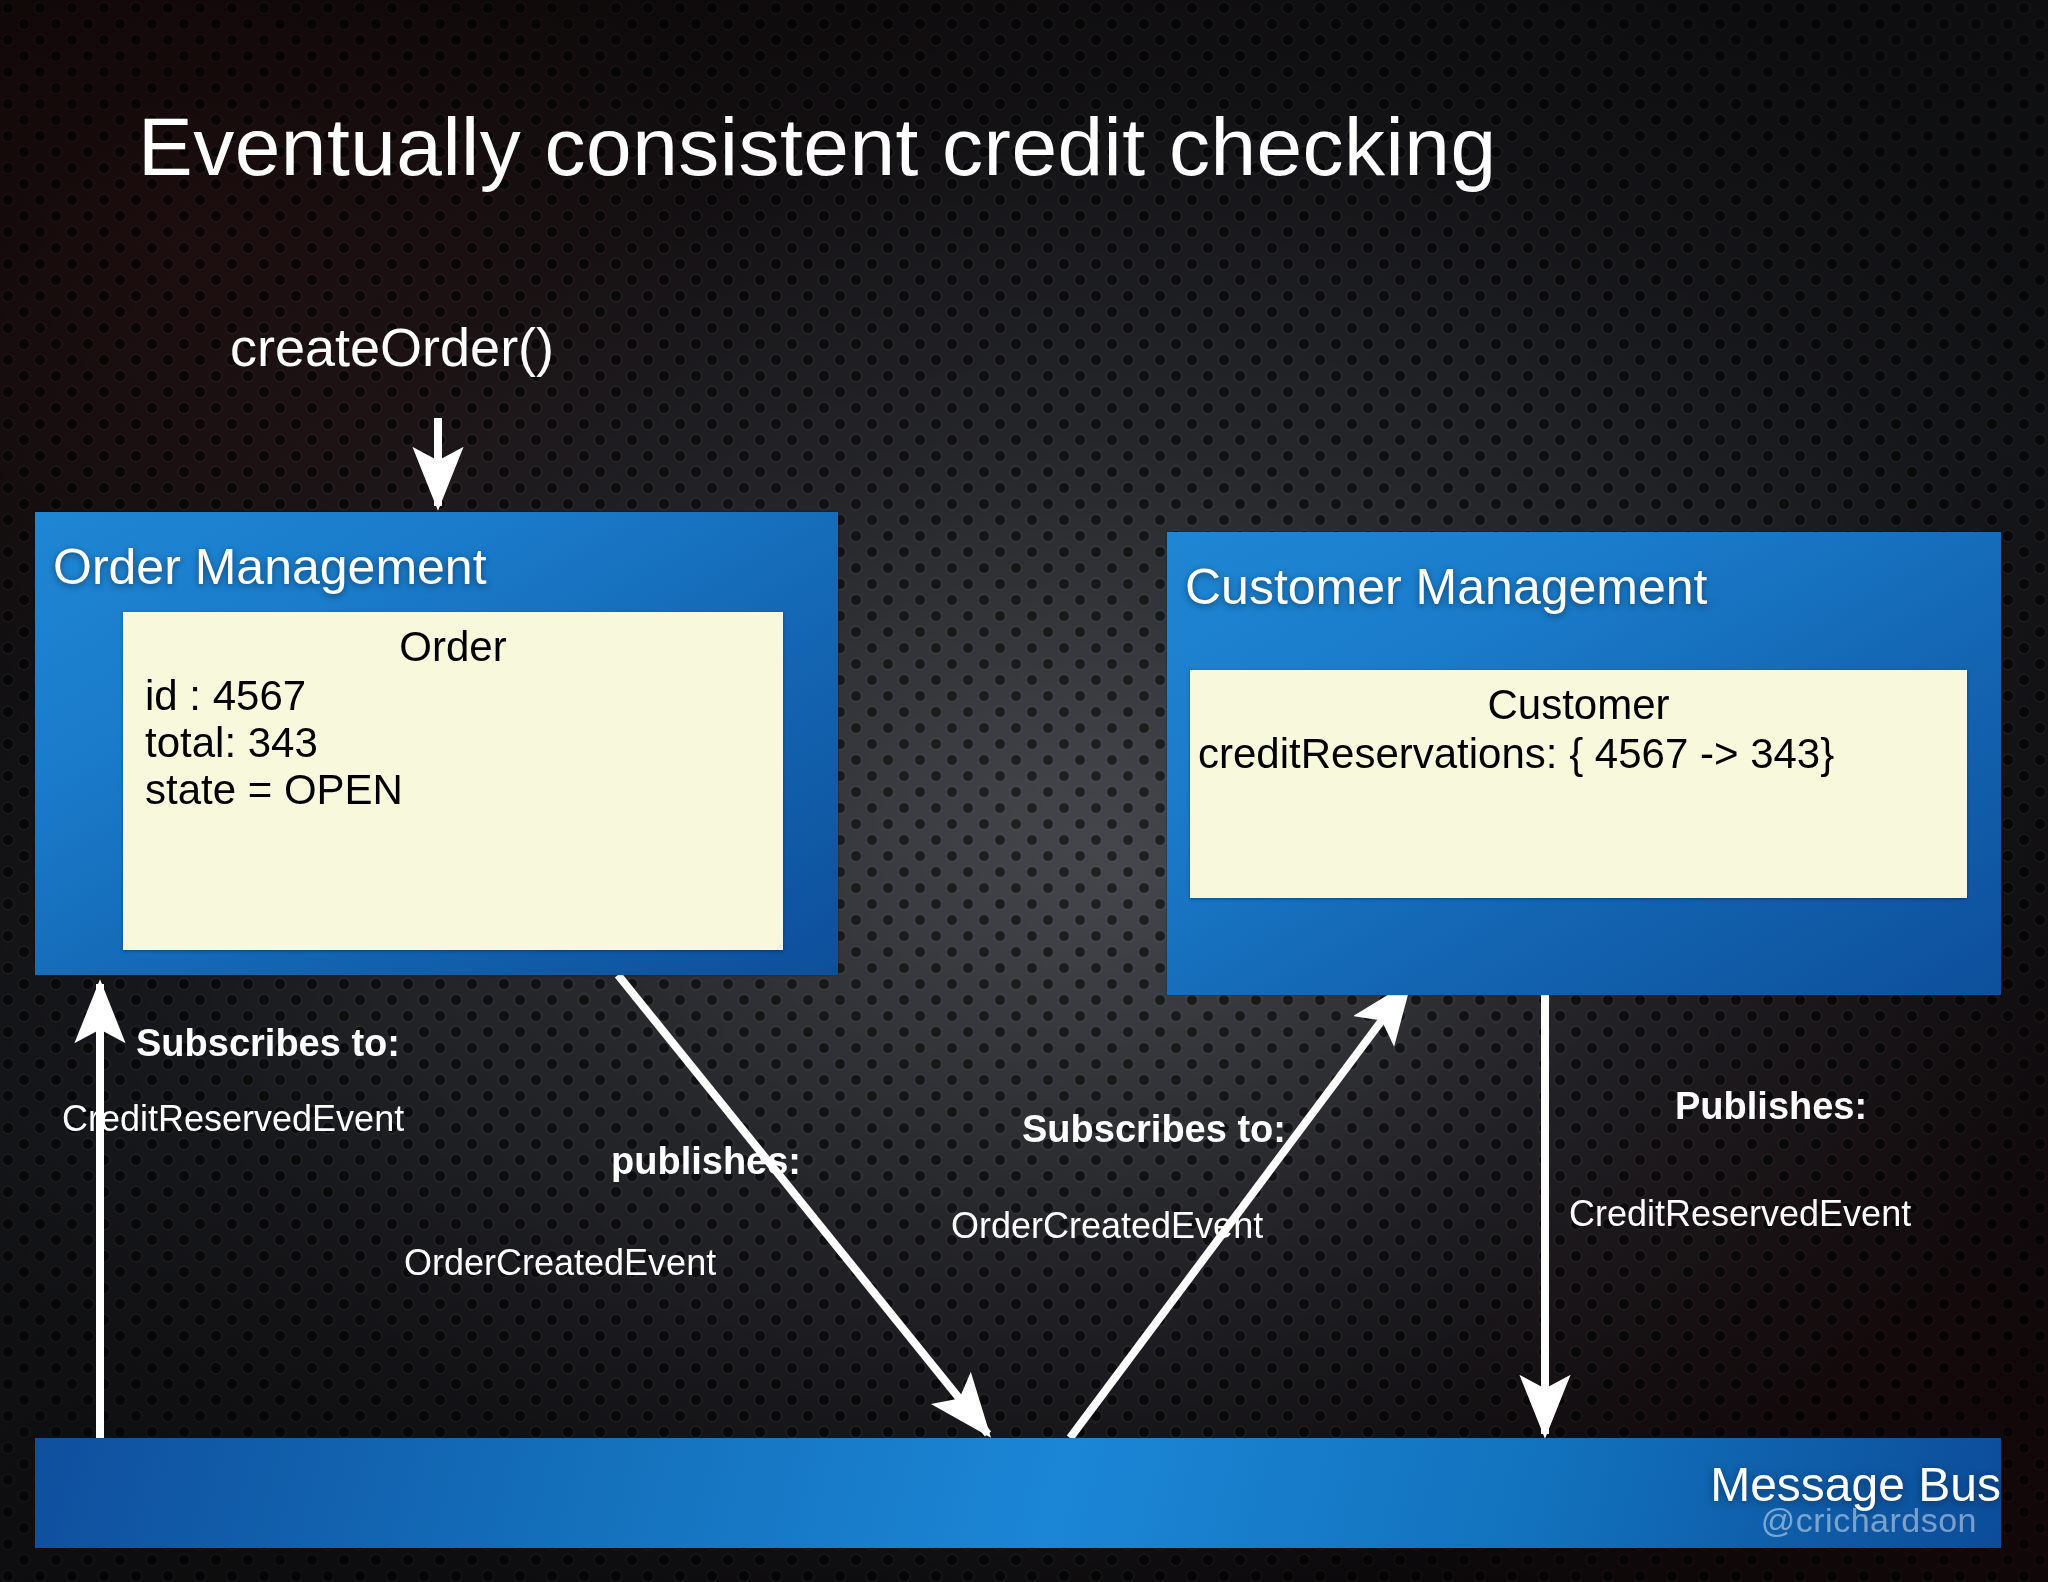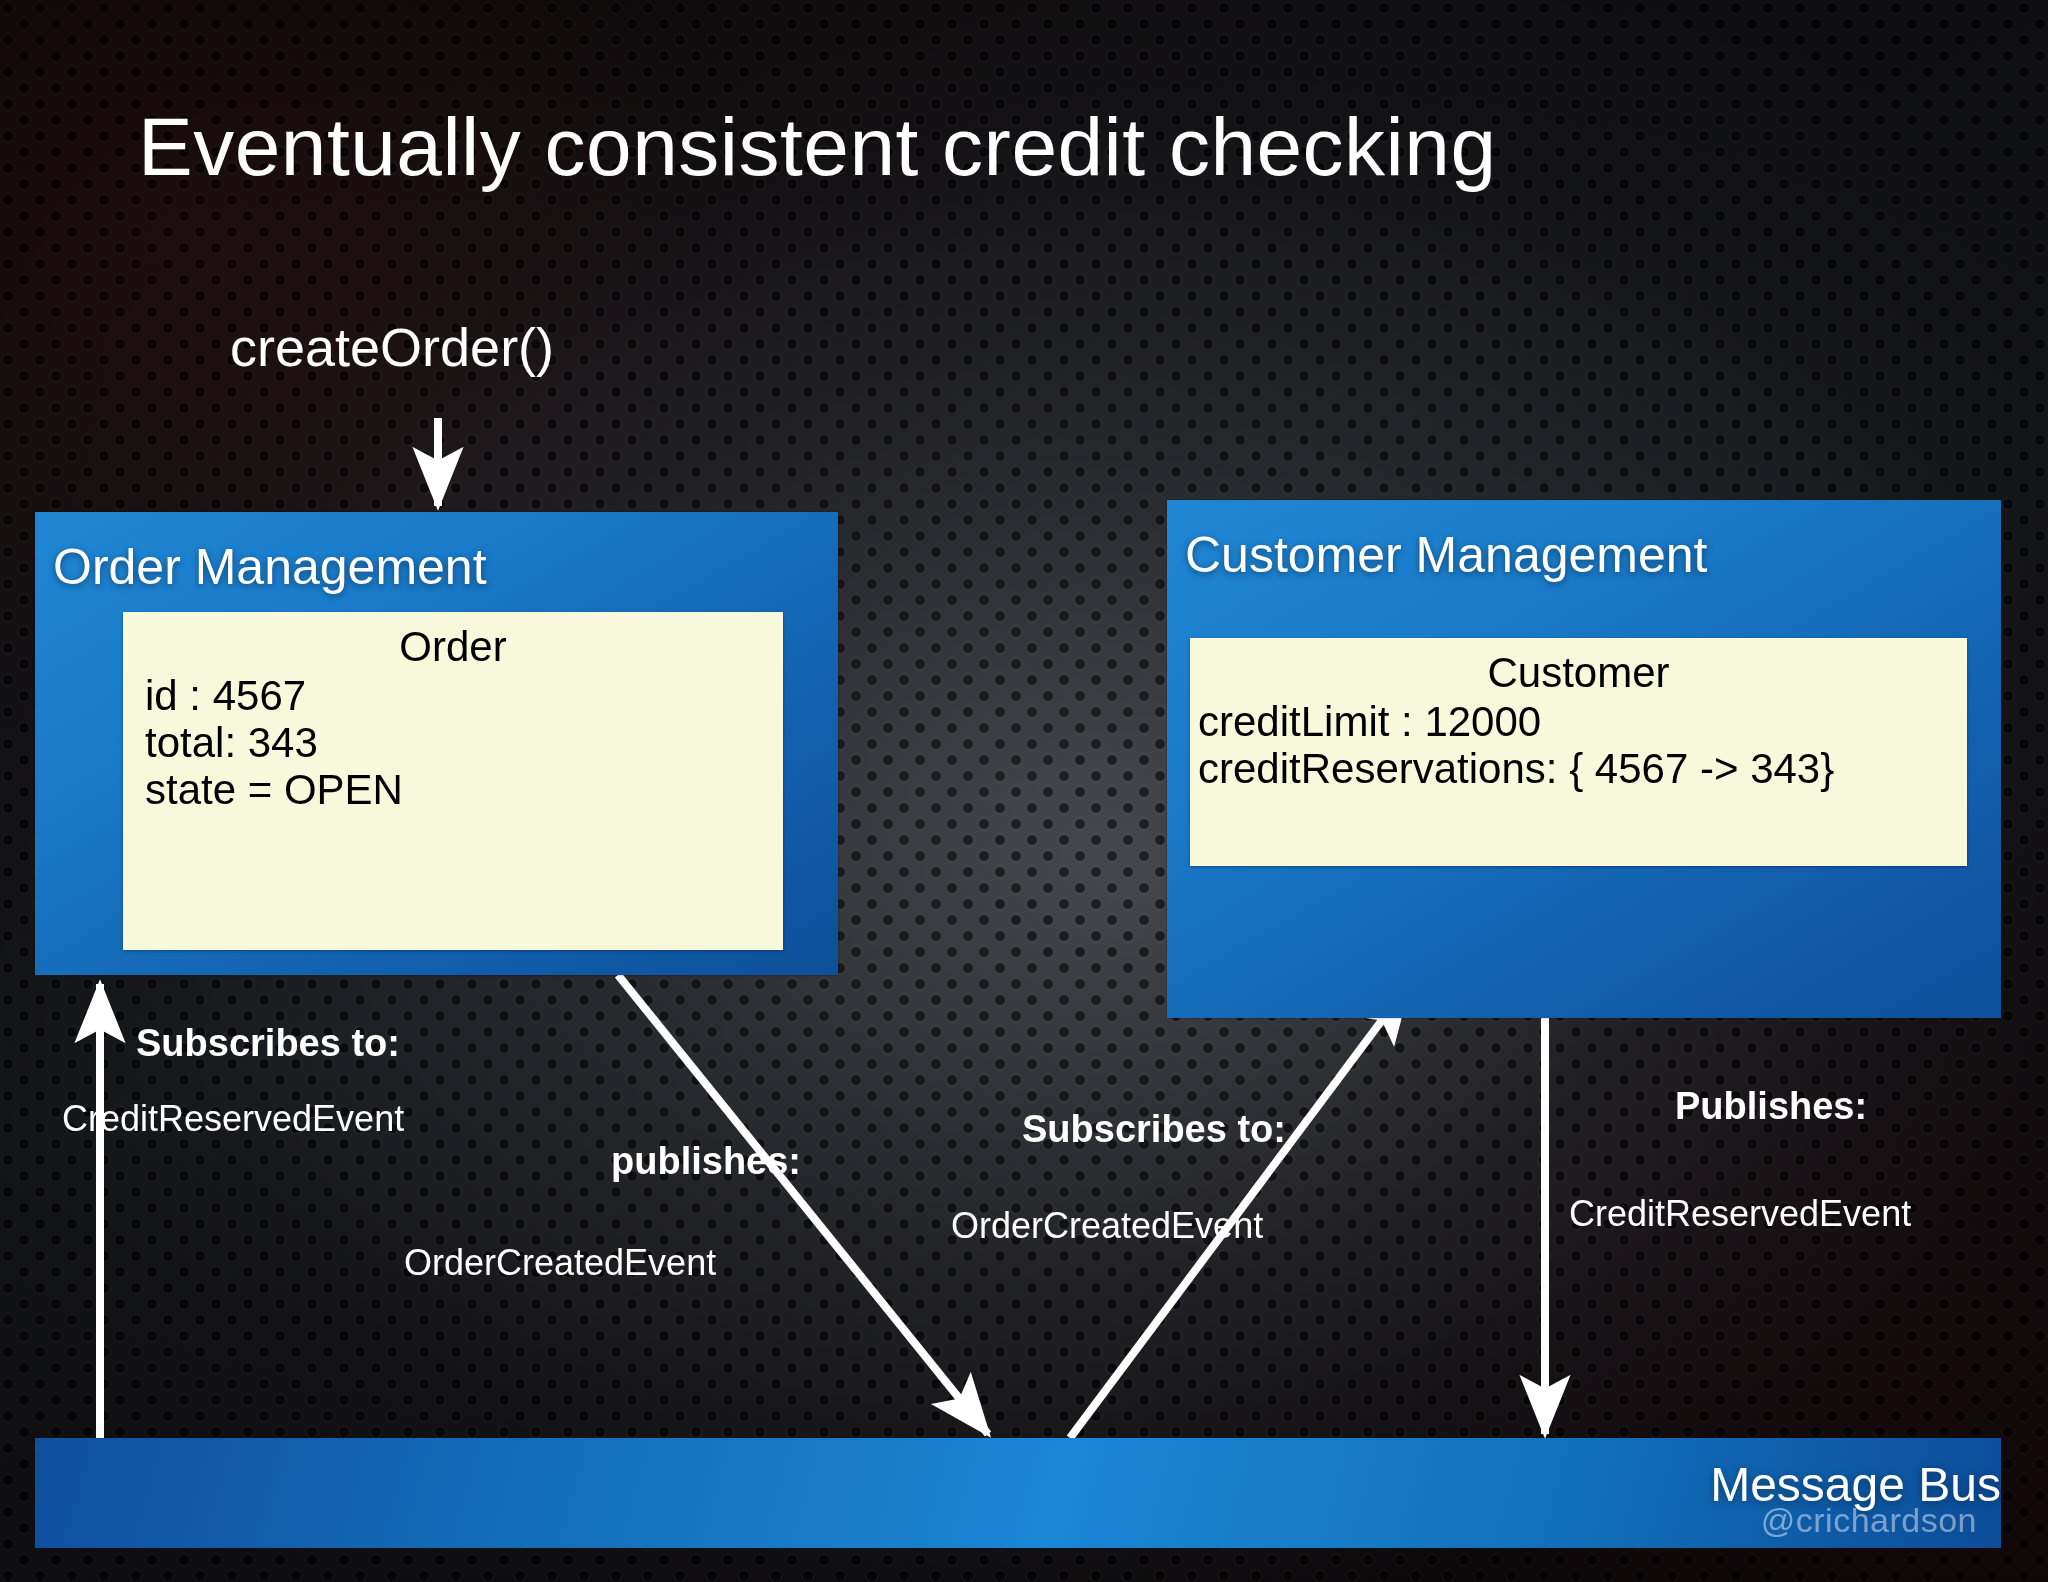--- a/index.html
+++ b/index.html
@@ -74,21 +74,21 @@
     left: 18px;
     top: 10px;
     color: #ffffff;
     font-size: 50px;
     font-weight: 400;
     white-space: nowrap;
     text-shadow: 0 2px 7px rgba(0,0,0,0.45);
     margin-top: 16px;
   }
   #order-box { left: 35px; top: 512px; width: 803px; height: 463px; }
-  #customer-box { left: 1167px; top: 500px; width: 834px; height: 518px; }
+  #customer-box { left: 1167px; top: 532px; width: 834px; height: 463px; }
 
   .entity-card {
     position: absolute;
     box-sizing: border-box;
     background: #f7f8dc;
     color: #000000;
     padding: 10px 0 0 0;
     box-shadow: 0 1px 3px rgba(0,0,0,0.35);
   }
   #order-card { left: 88px; top: 100px; width: 660px; height: 338px; }
@@ -198,21 +198,20 @@
         <div>state = OPEN</div>
       </div>
     </div>
   </div>
 
   <div class="service-box" id="customer-box">
     <div class="service-title">Customer Management</div>
     <div class="entity-card" id="customer-card">
       <div class="entity-name">Customer</div>
       <div class="entity-attrs">
-        <div>creditLimit : 12000</div>
         <div>creditReservations: { 4567 -&gt; 343}</div>
       </div>
     </div>
   </div>
 
   <div class="ann ann-bold" id="ann-sub-left-title">Subscribes to:</div>
   <div class="ann ann-plain" id="ann-sub-left-event">CreditReservedEvent</div>
 
   <div class="ann ann-bold" id="ann-pub-left-title">publishes:</div>
   <div class="ann ann-plain" id="ann-pub-left-event">OrderCreatedEvent</div>

